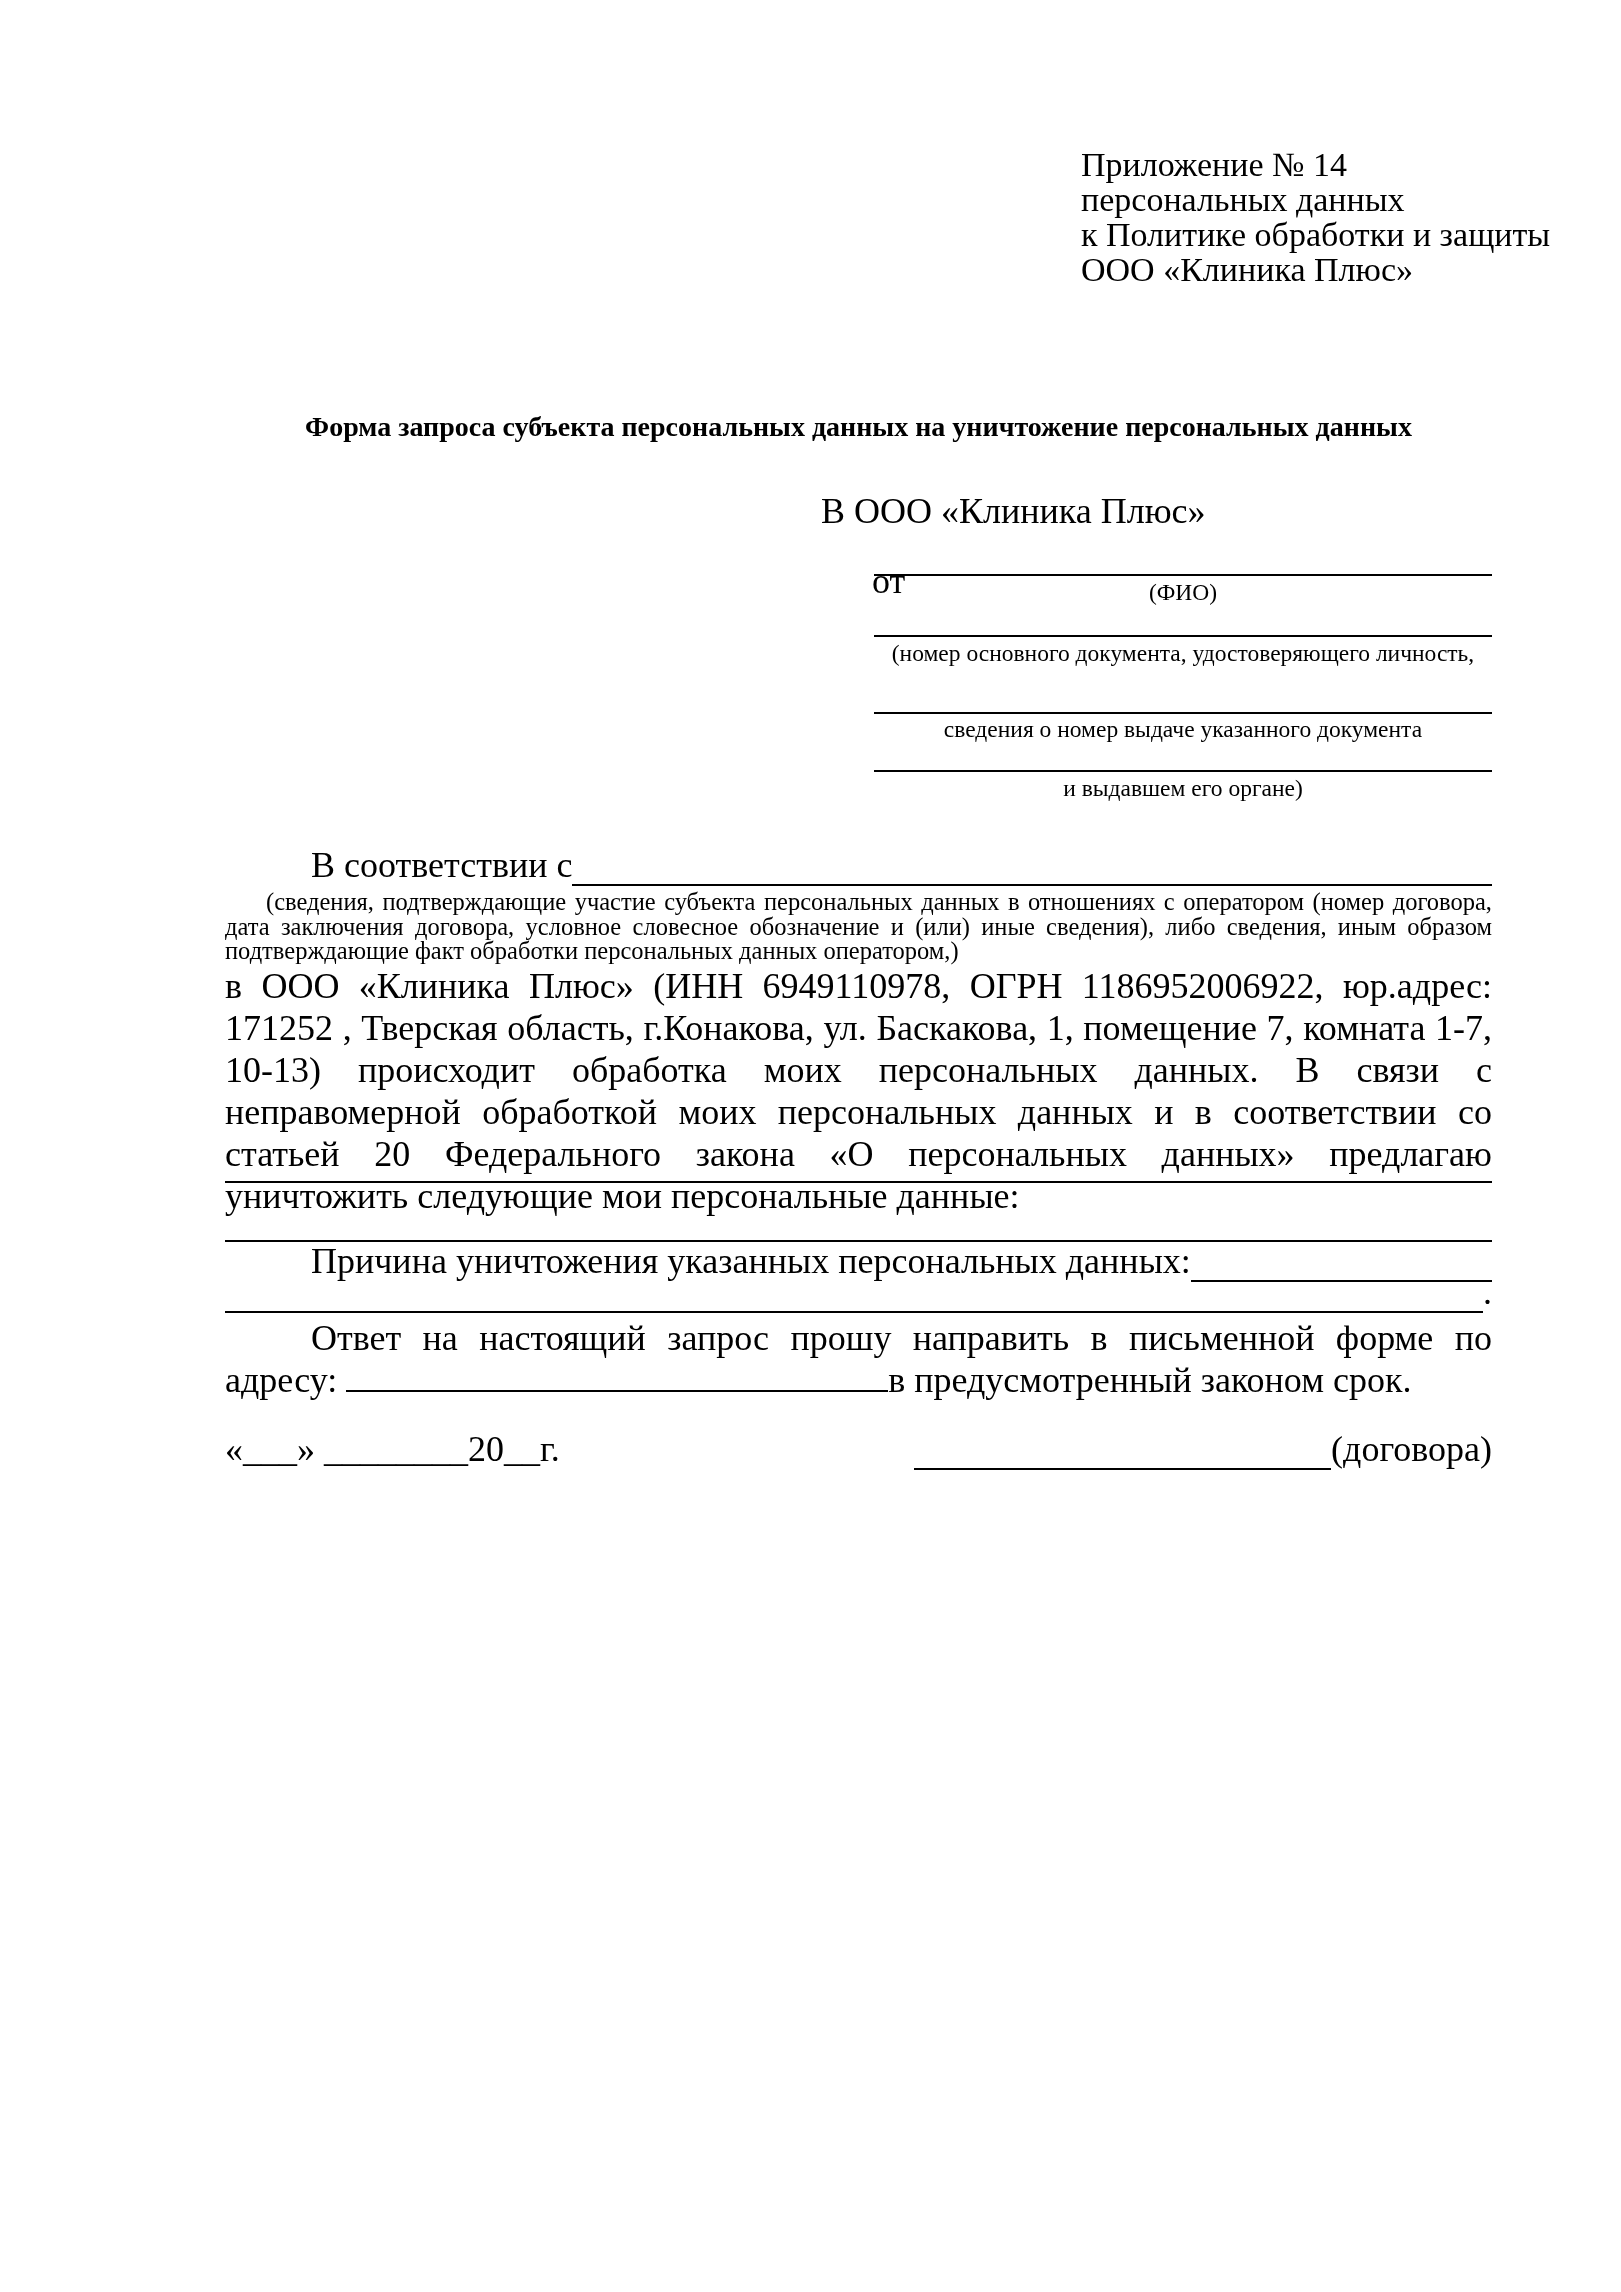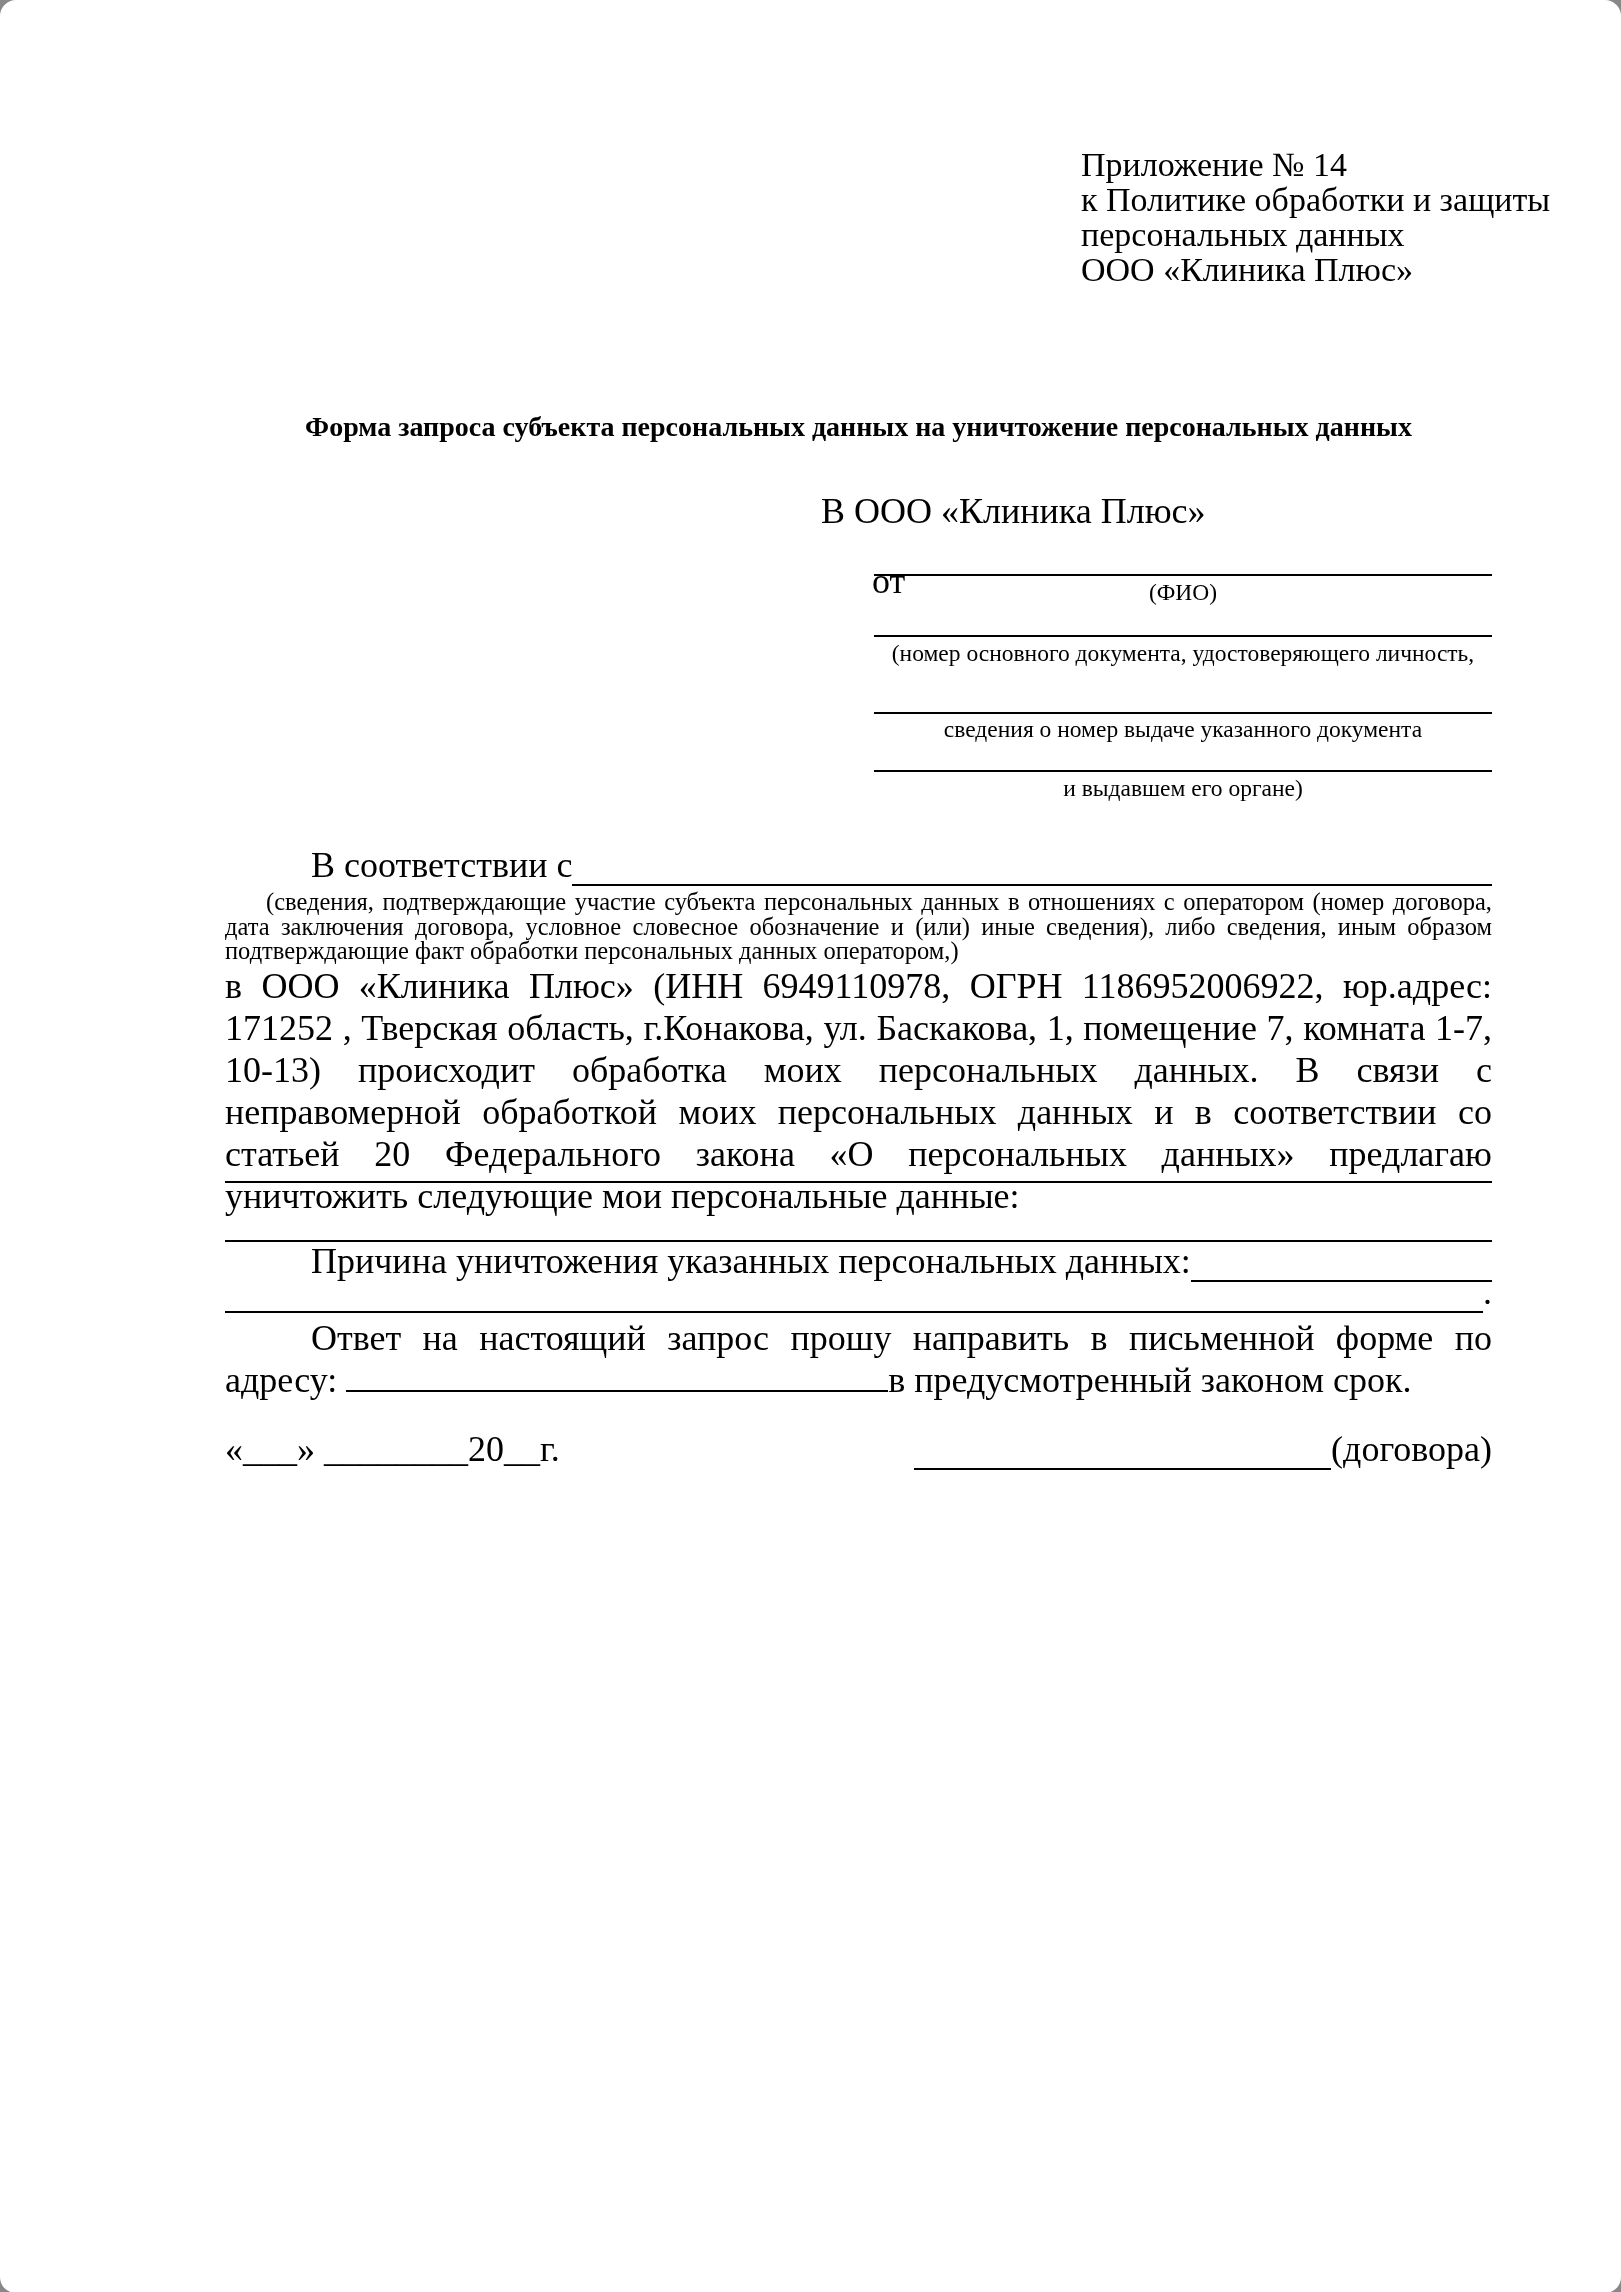--- a/index.html
+++ b/index.html
@@ -4,21 +4,20 @@
 <style>
   html,body { margin:0; padding:0; background:#888; }
   .page {
     position:relative;
     width:1621px; height:2293px;
     margin:0 auto;
     background:#ffffff;
     color:#000000;
     font-family:"Liberation Serif","DejaVu Serif",serif;
     overflow:hidden;
-    border-radius:16px;
   }
   
   .appendix { position:absolute; left:1081px; top:147px; font-size:34px; line-height:35px; }
   
   .title {
     position:absolute; left:251px; top:402px; width:1215px;
     text-align:center; font-weight:bold; font-size:28px; line-height:49px;
   }
   .to   { position:absolute; left:821px; top:490px; font-size:36px; white-space:nowrap; }
   .from { position:absolute; left:872px; top:560px; font-size:36px; }
@@ -63,22 +62,22 @@
   .footer .sig-line { flex:0 0 417px; align-self:stretch; border-bottom:2.9px solid #000; }
   .footer .sig-cap { align-self:flex-end; white-space:nowrap; }
 </style>
 </head>
 <body>
 
 <div class="page">
 
   <div class="appendix">
     <div>Приложение № 14</div>
+    <div>персональных данных</div>
     <div>к Политике обработки и защиты</div>
-    <div>персональных данных</div>
     <div>ООО «Клиника Плюс»</div>
   </div>
 
   <div class="title">Форма запроса субъекта персональных данных на уничтожение персональных данных</div>
 
   <div class="to">В ООО «Клиника Плюс»</div>
   <div class="from">от</div>
 
   <div class="hline l1"></div>
   <div class="cap c1">(ФИО)</div>

